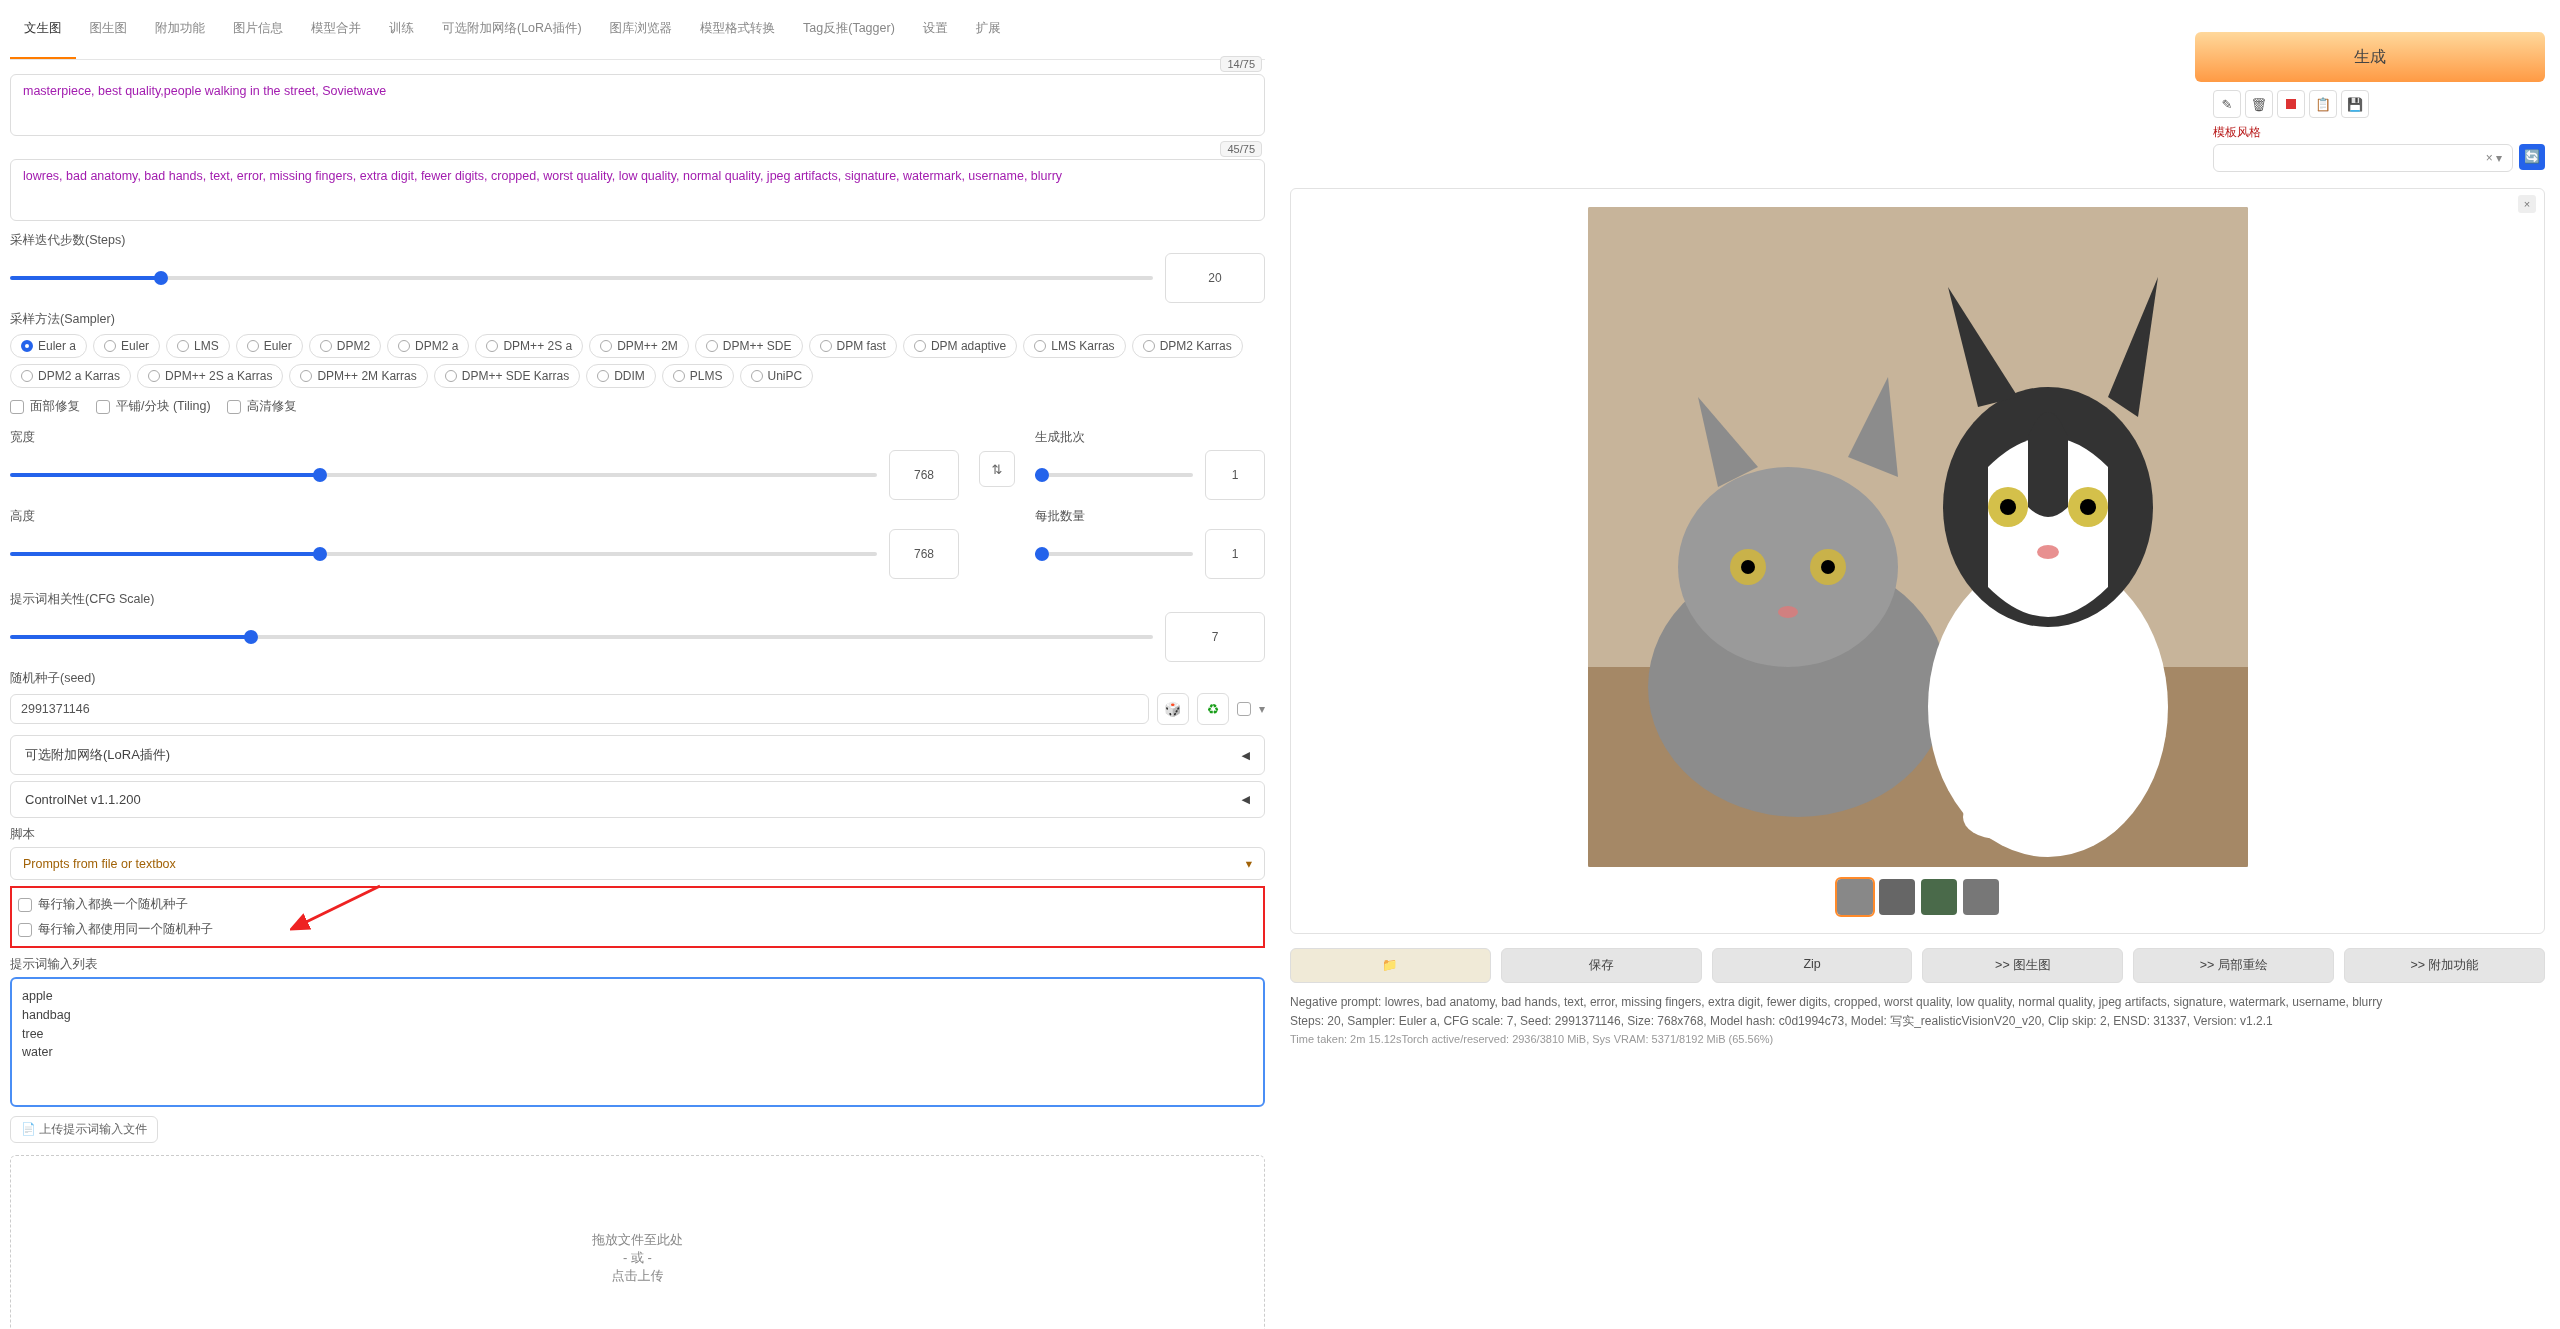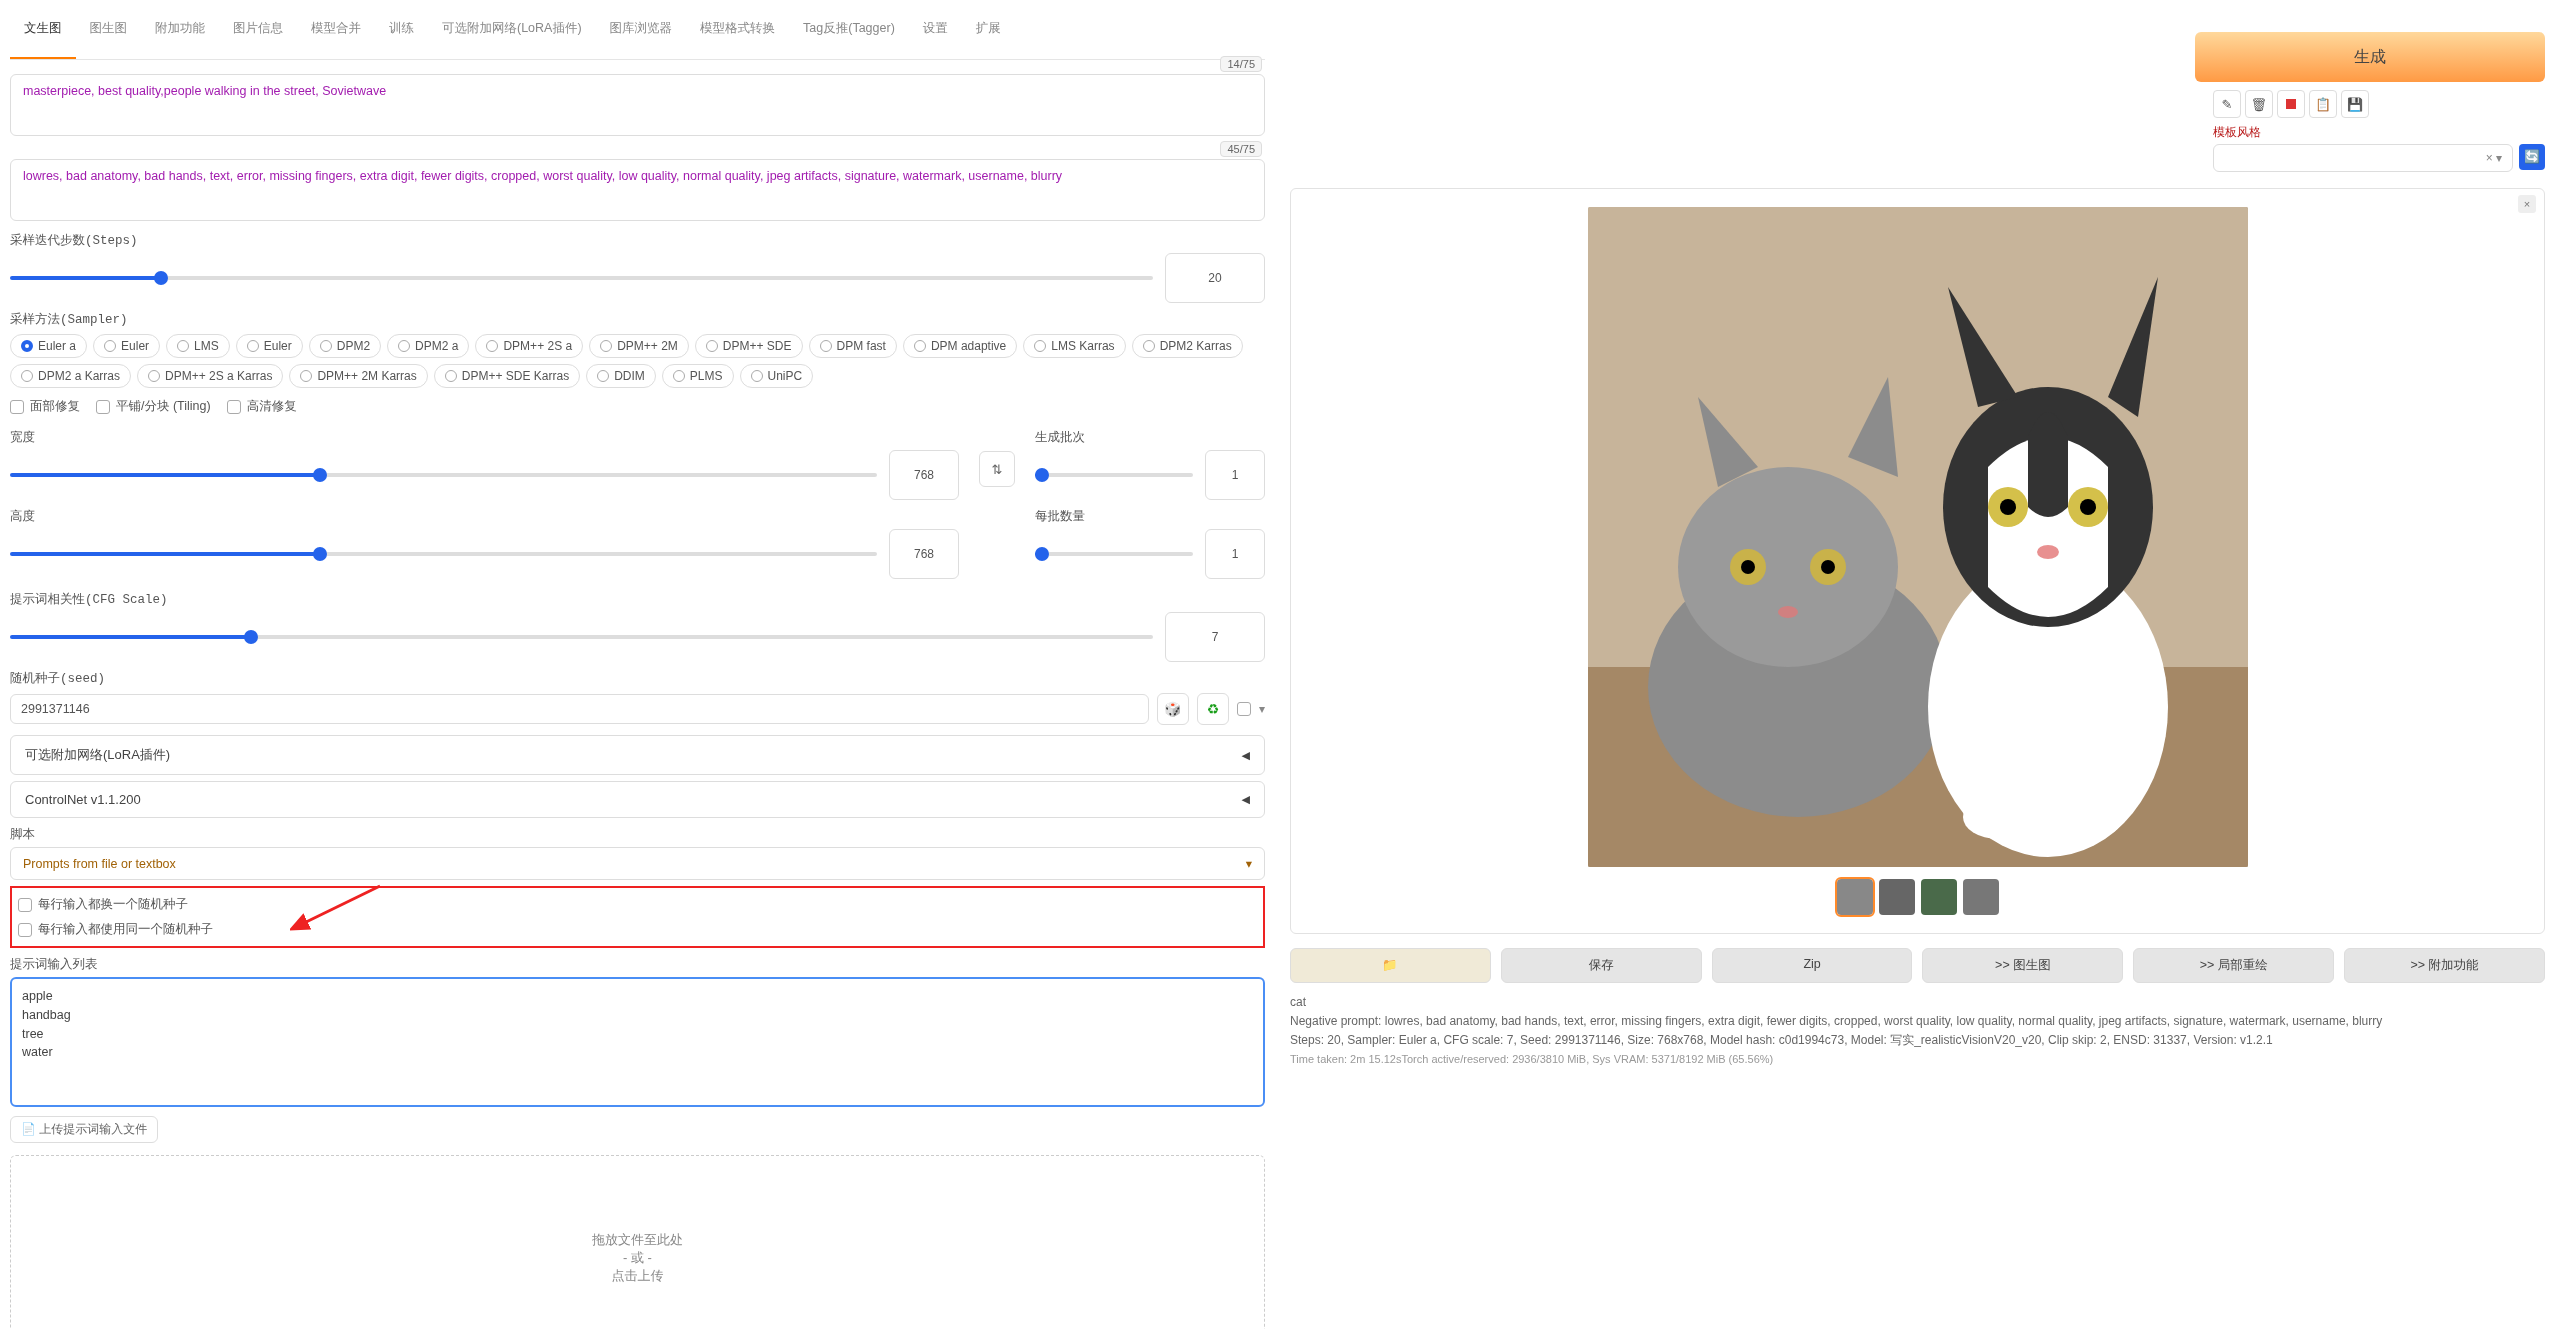--- a/index.html
+++ b/index.html
@@ -9,21 +9,21 @@
 .right-panel { flex: 1; padding: 0 15px; display: flex; flex-direction: column; }
 
 .tabs { display: flex; border-bottom: 1px solid #e5e5e5; margin-bottom: 0; }
 .tab { padding: 20px 14px; color: #888; cursor: pointer; font-size: 12.5px; }
 .tab.active { border-bottom: 2px solid #ff7c00; color: #333; font-weight: 500; }
 
 .prompt-wrap { position: relative; margin-top: 10px; }
 .prompt-box { width: 100%; min-height: 62px; border: 1px solid #ddd; border-radius: 6px; padding: 9px 12px; font-size: 12.5px; color: #a21caf; resize: none; font-family: inherit; }
 .counter { position: absolute; top: -18px; right: 3px; background: #f5f5f5; border: 1px solid #ddd; border-radius: 4px; padding: 1px 6px; font-size: 11px; color: #666; }
 
-.label { font-size: 12.5px; color: #555; margin: 8px 0 4px; display: block; font-family: Liberation Mono, monospace; }
+.label { font-size: 12.5px; color: #555; margin: 8px 0 4px; display: block; }
 .slider-row { display: flex; align-items: center; gap: 12px; margin-bottom: 4px; }
 .slider { flex: 1; -webkit-appearance: none; height: 4px; background: #ddd; border-radius: 2px; outline: none; }
 .slider::-webkit-slider-thumb { -webkit-appearance: none; width: 14px; height: 14px; background: #2463eb; border-radius: 50%; cursor: pointer; }
 .num-input { width: 100px; border: 1px solid #ddd; border-radius: 6px; padding: 17px 8px; text-align: center; font-size: 12px; color: #555; }
 
 .sampler-grid { display: flex; flex-wrap: wrap; gap: 6px; margin: 6px 0 10px; }
 .sampler-item { display: inline-flex; align-items: center; gap: 5px; padding: 4px 10px; border: 1px solid #ddd; border-radius: 16px; font-size: 12px; color: #555; cursor: pointer; }
 .sampler-item .radio { width: 12px; height: 12px; border: 1px solid #aaa; border-radius: 50%; display: inline-block; }
 .sampler-item.selected .radio { border: 4px solid #2463eb; width: 12px; height: 12px; }
 
@@ -380,19 +380,18 @@
     <div class="action-btns">
       <div class="action-btn icon">📁</div>
       <div class="action-btn">保存</div>
       <div class="action-btn">Zip</div>
       <div class="action-btn">&gt;&gt; 图生图</div>
       <div class="action-btn">&gt;&gt; 局部重绘</div>
       <div class="action-btn">&gt;&gt; 附加功能</div>
     </div>
 
     <div class="gen-info">
-      <div>cat</div>
       <div>Negative prompt: lowres, bad anatomy, bad hands, text, error, missing fingers, extra digit, fewer digits, cropped, worst quality, low quality, normal quality, jpeg artifacts, signature, watermark, username, blurry</div>
       <div>Steps: 20, Sampler: Euler a, CFG scale: 7, Seed: 2991371146, Size: 768x768, Model hash: c0d1994c73, Model: 写实_realisticVisionV20_v20, Clip skip: 2, ENSD: 31337, Version: v1.2.1</div>
       <div class="faint">Time taken: 2m 15.12sTorch active/reserved: 2936/3810 MiB, Sys VRAM: 5371/8192 MiB (65.56%)</div>
     </div>
   </div>
 </div>
 
 </body></html>

